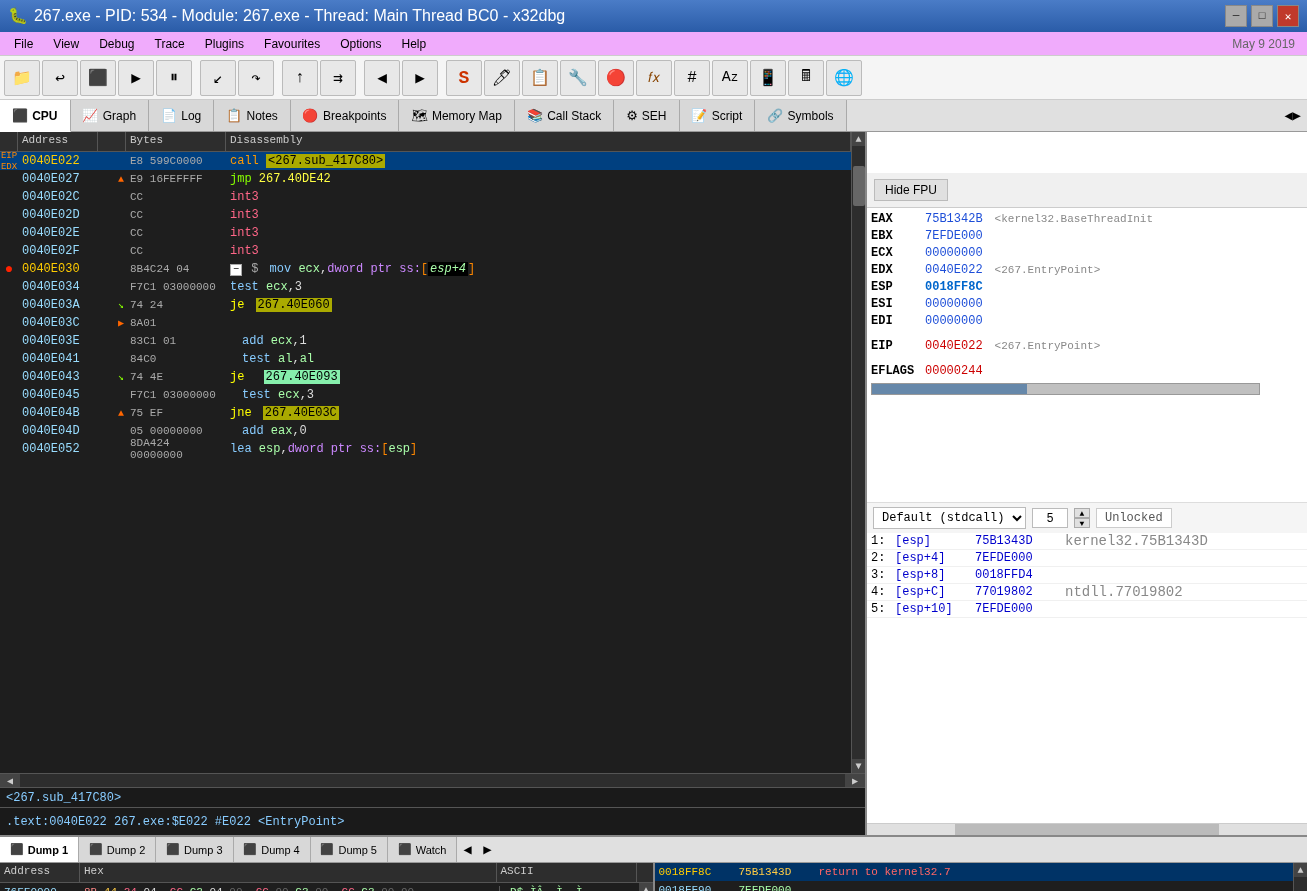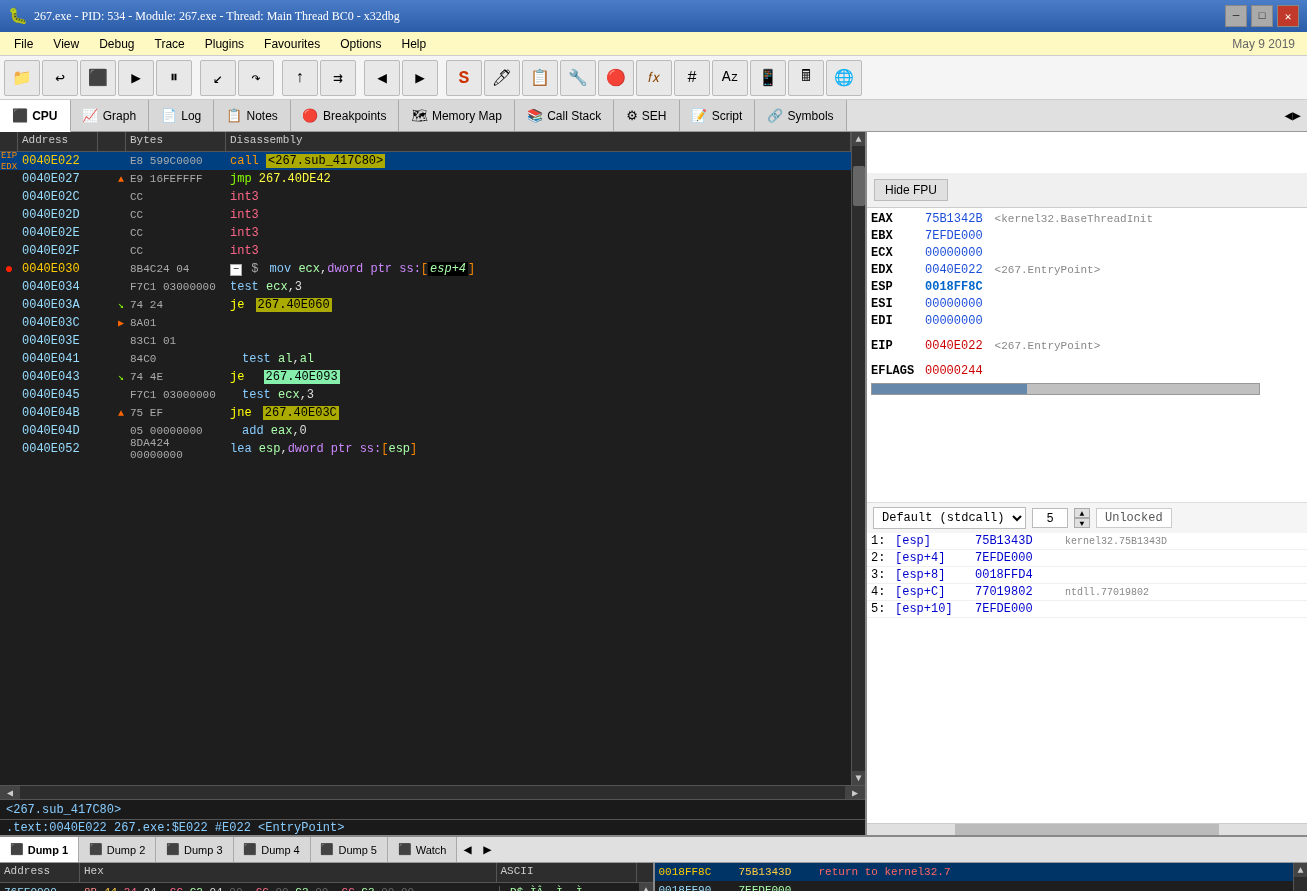--- a/index.html
+++ b/index.html
@@ -19,34 +19,34 @@
       color: white;
       height: 32px;
       display: flex;
       align-items: center;
       padding: 0 8px;
       justify-content: space-between;
       user-select: none;
     }
     .title-bar-left { display: flex; align-items: center; gap: 6px; }
     .title-bar-icon { font-size: 16px; }
-    .title-bar-text { font-size: 12px; font-family: Liberation Serif, serif; }
+    .title-bar-text { font-size: 16px; font-family: Liberation Sans, sans-serif; }
     .title-bar-controls { display: flex; gap: 4px; }
     .title-btn {
       width: 22px; height: 22px;
       background: #aaa;
       border: 1px solid #888;
       display: flex; align-items: center; justify-content: center;
       font-size: 11px; cursor: pointer; color: #222;
     }
     .title-btn.close { background: #c0392b; color: white; }
 
     
     .menu-bar {
-      background: #fef9c3;
+      background: #f0abfc;
       height: 24px;
       display: flex;
       align-items: center;
       padding: 0 4px;
       border-bottom: 1px solid #ccc;
       font-family: Arial, sans-serif;
       font-size: 12px;
     }
     .menu-item {
       padding: 2px 10px;
@@ -183,21 +183,21 @@
       height: 20px;
       display: flex; align-items: center;
     }
     .disasm-info {
       background: #1a1a1a;
       color: #88ccff;
       font-family: 'Courier New', monospace;
       font-size: 12px;
       padding: 2px 6px;
       border-top: 1px solid #555;
-      height: 16px;
+      height: 28px;
       display: flex; align-items: center;
     }
 
     
     .right-pane {
       width: 440px;
       display: flex;
       flex-direction: column;
       background: #fff;
       overflow: hidden;
@@ -281,21 +281,21 @@
       overflow: hidden;
     }
     .stack-row {
       display: flex; align-items: center;
       height: 17px; padding: 0 4px;
       border-bottom: 1px solid #f0f0f0;
     }
     .stack-num { width: 24px; color: #000; }
     .stack-addr { width: 80px; color: #0000cc; }
     .stack-val { width: 90px; color: #0000cc; }
-    .stack-comment { color: #888; font-size: 10px; }
+    .stack-comment { color: #888; font-size: 14px; }
 
     
     .dump-tabs-row {
       display: flex;
       align-items: stretch;
       background: #e0e0e0;
       border-top: 2px solid #888;
       border-bottom: 1px solid #999;
       height: 28px;
     }
@@ -645,20 +645,24 @@
             <div class="col-addr">0040E03C</div>
             <div class="arrow-area" style="color:#ff6600;">▶</div>
             <div class="col-bytes">8A01</div>
           </div>
 
           <div class="disasm-row">
             <div class="col-eip"></div>
             <div class="col-addr">0040E03E</div>
             <div class="arrow-area"></div>
             <div class="col-bytes">83C1 01</div>
+            <div class="col-disasm">
+              <span style="margin-left:12px;"></span>
+              <span class="kw-add">add</span> <span class="reg">ecx</span>,1
+            </div>
           </div>
 
           <div class="disasm-row">
             <div class="col-eip"></div>
             <div class="col-addr">0040E041</div>
             <div class="arrow-area"></div>
             <div class="col-bytes">84C0</div>
             <div class="col-disasm">
               <span style="margin-left:12px;"></span>
               <span class="kw-test">test</span> <span class="reg">al</span>,<span class="reg">al</span>

